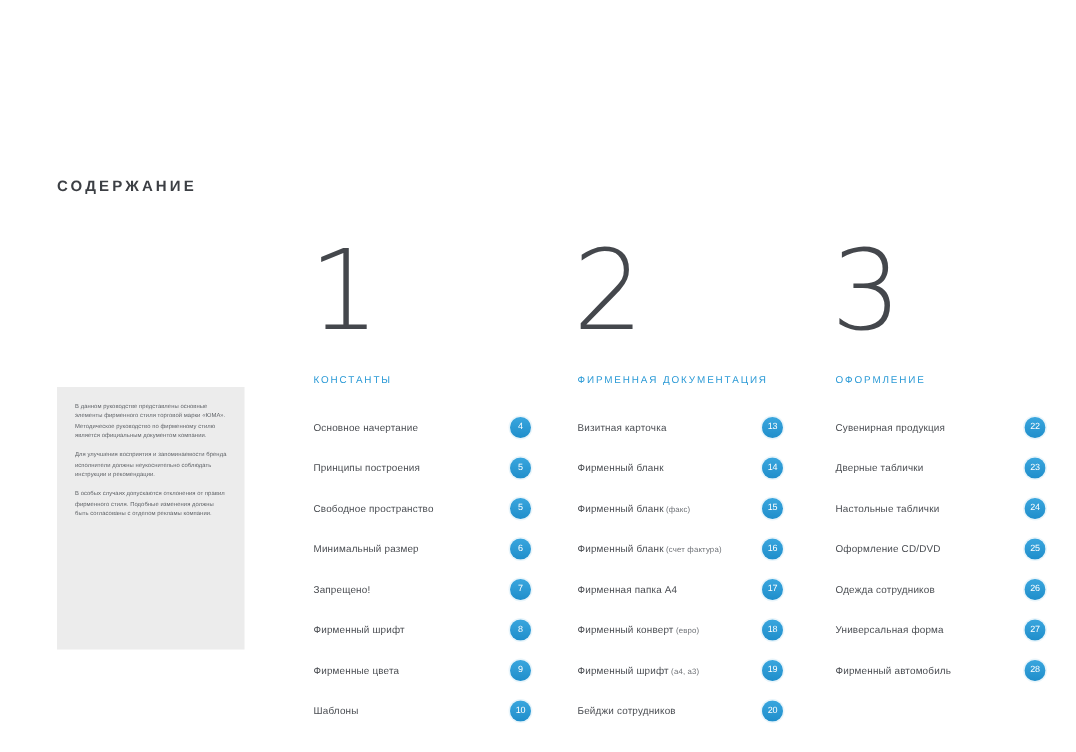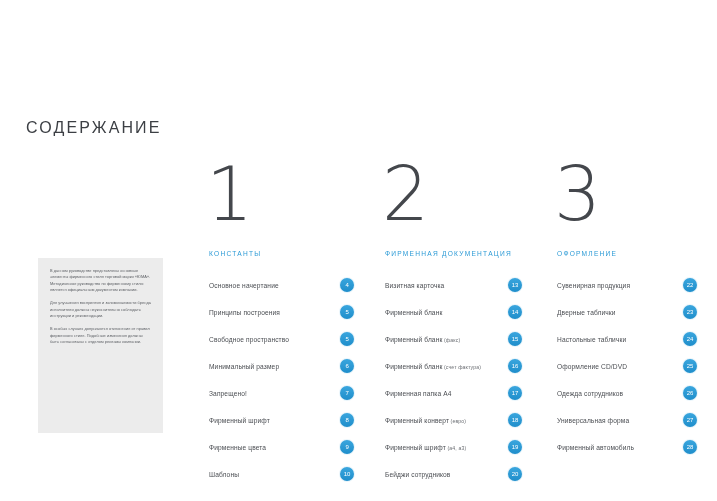--- a/index.html
+++ b/index.html
@@ -19,26 +19,26 @@
 
   .page {
     position: absolute;
     inset: 0;
     background: #ffffff;
   }
 
   
   .section-title {
     position: absolute;
-    left: 26px;
+    left: 38px;
     top: 119px;
-    font-size: 16px;
+    font-size: 10px;
     letter-spacing: 2.1px;
     color: #3c3f44;
-    font-weight: 400;
+    font-weight: 700;
     text-transform: uppercase;
     white-space: nowrap;
   }
 
   
   .intro-panel {
     position: absolute;
     left: 38px;
     top: 258px;
     width: 125px;

